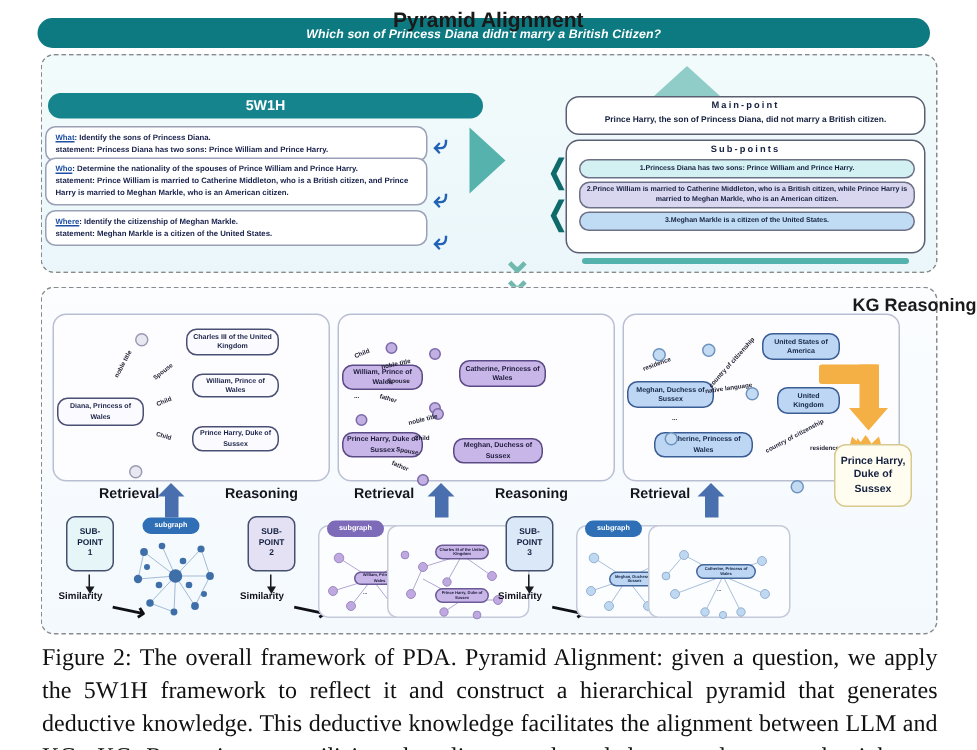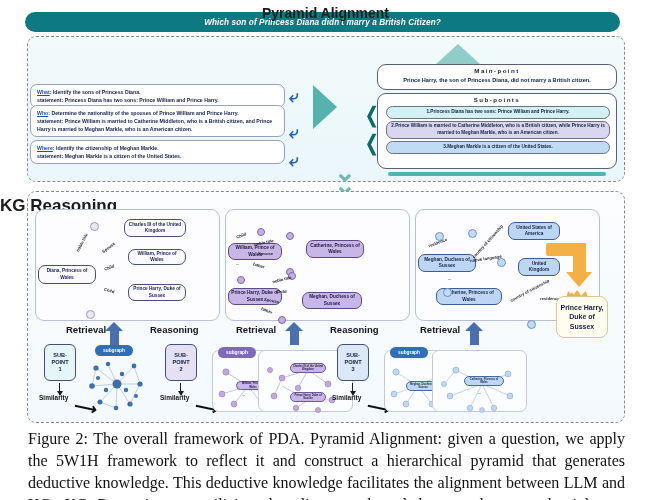--- a/index.html
+++ b/index.html
@@ -75,22 +75,22 @@
 
   
   .down-chev{position:absolute;left:334px;top:166px;color:#6fb9ae;
     font-size:26px;line-height:.5;font-weight:bold;letter-spacing:-2px;}
   .down-chev span{display:block;}
 
   
   .kg-panel{position:absolute;left:27px;top:191px;width:596px;height:230px;
     border:1.2px dashed #8a8a8a;border-radius:9px;
     background:linear-gradient(180deg,#fbfdff 0%,#f3f9fd 100%);}
-  .kg-title{position:absolute;left:0;top:4px;width:100%;text-align:left;
-    font-size:17px;font-weight:bold;color:#1a1a1a;}
+  .kg-title{position:absolute;left:0;top:4px;width:100%;text-align:right;
+    font-size:12px;font-weight:bold;color:#1a1a1a;}
 
   
   .kgbox{position:absolute;top:209px;height:112px;background:#fdfdff;
     border:1px solid #b9bfd2;border-radius:9px;box-sizing:border-box;}
   .kg1{left:35px;width:185px;}
   .kg2{left:225px;width:185px;}
   .kg3{left:415px;width:185px;}
 
   
   .ent{position:absolute;border-radius:7px;box-sizing:border-box;
@@ -173,20 +173,21 @@
 </head>
 <body>
 
 <div id="figure">
 
   <div class="q-banner">Which son of Princess Diana didn't marry a British Citizen?</div>
 
   <div class="pa-panel"></div>
   <div class="pa-title">Pyramid Alignment</div>
 
+  <div class="w5-head">5W1H</div>
 
   <div class="w-card c1">
     <div><span class="k">What</span><span>: Identify the sons of Princess Diana.</span></div>
     <div>statement: Princess Diana has two sons: Prince William and Prince Harry.</div>
   </div>
 
   <div class="w-card c2">
     <div><span class="k">Who</span><span>: Determine the nationality of the spouses of Prince William and Prince Harry.</span></div>
     <div>statement: Prince William is married to Catherine Middleton, who is a British citizen, and Prince Harry is married to Meghan Markle, who is an American citizen.</div>
   </div>

